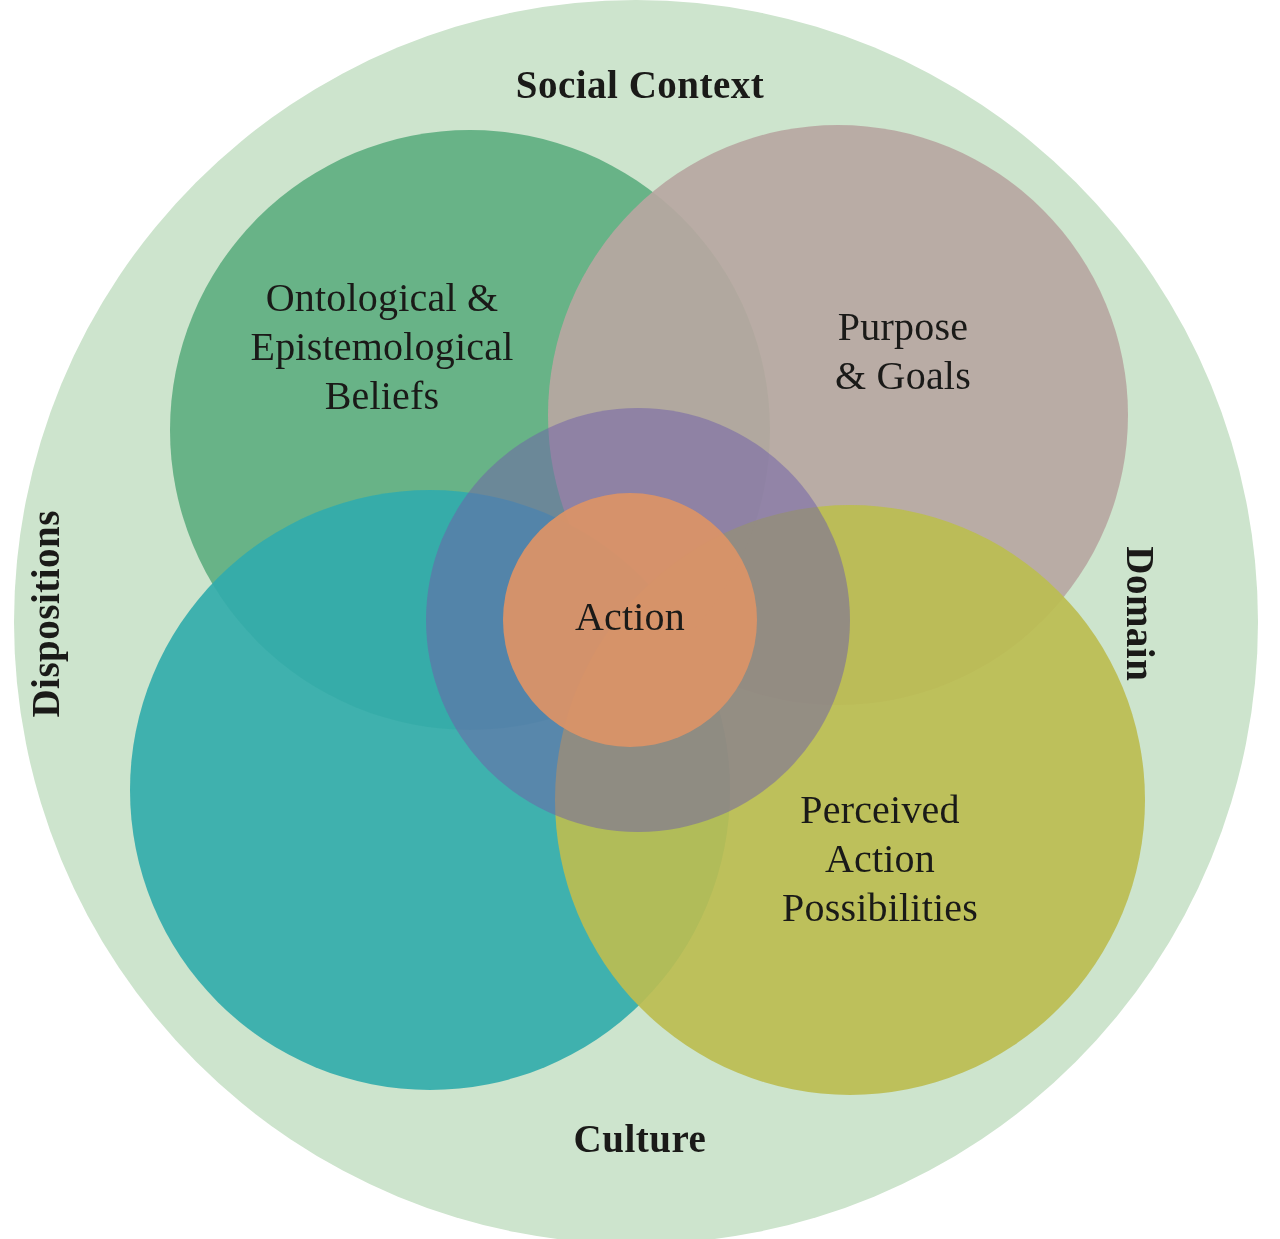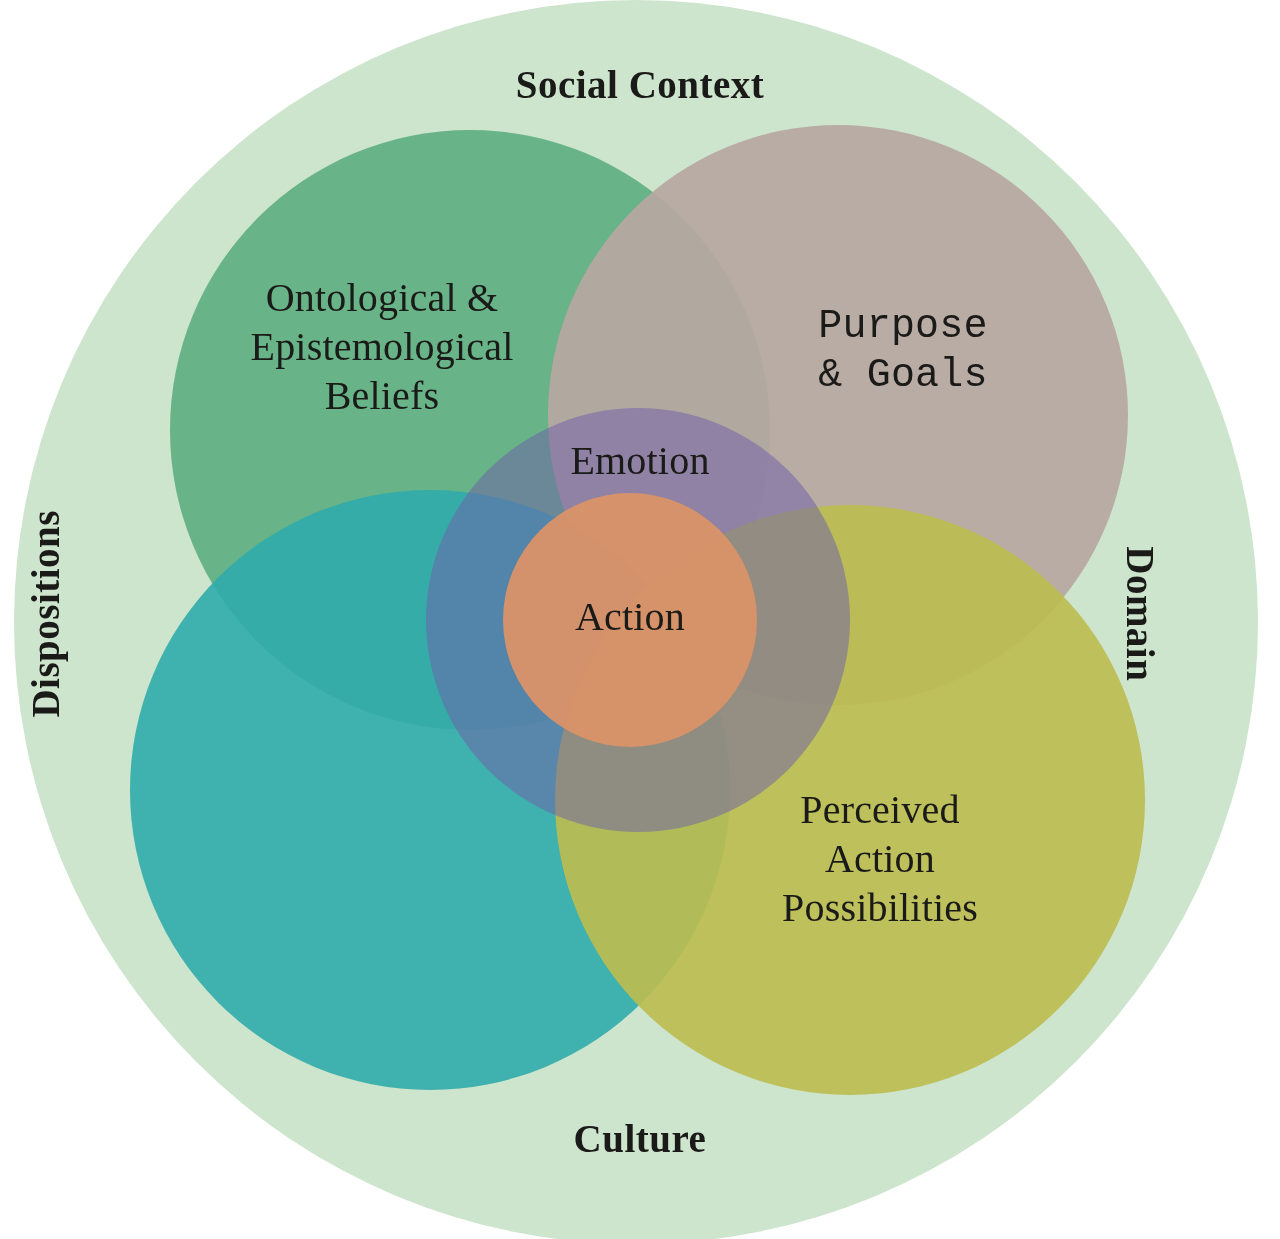--- a/index.html
+++ b/index.html
@@ -78,21 +78,20 @@
   }
   #label-ontological {
     left: 182px;
     top: 274px;
     width: 400px;
   }
   #label-purpose {
     left: 755px;
     top: 303px;
     width: 296px;
-    font-family: Liberation Mono, monospace;
   }
   #label-self-perceptions {
     left: 194px;
     top: 812px;
     width: 406px;
   }
   #label-perceived {
     left: 722px;
     top: 786px;
     width: 316px;
@@ -143,17 +142,16 @@
 Beliefs</div>
 
   <div class="label inner-label" id="label-purpose">Purpose
 &amp; Goals</div>
 
 
   <div class="label inner-label" id="label-perceived">Perceived
 Action
 Possibilities</div>
 
-  <div class="label inner-label" id="label-emotion">Emotion</div>
 
   <div class="label inner-label" id="label-action">Action</div>
 
 </div>
 
 </body></html>

